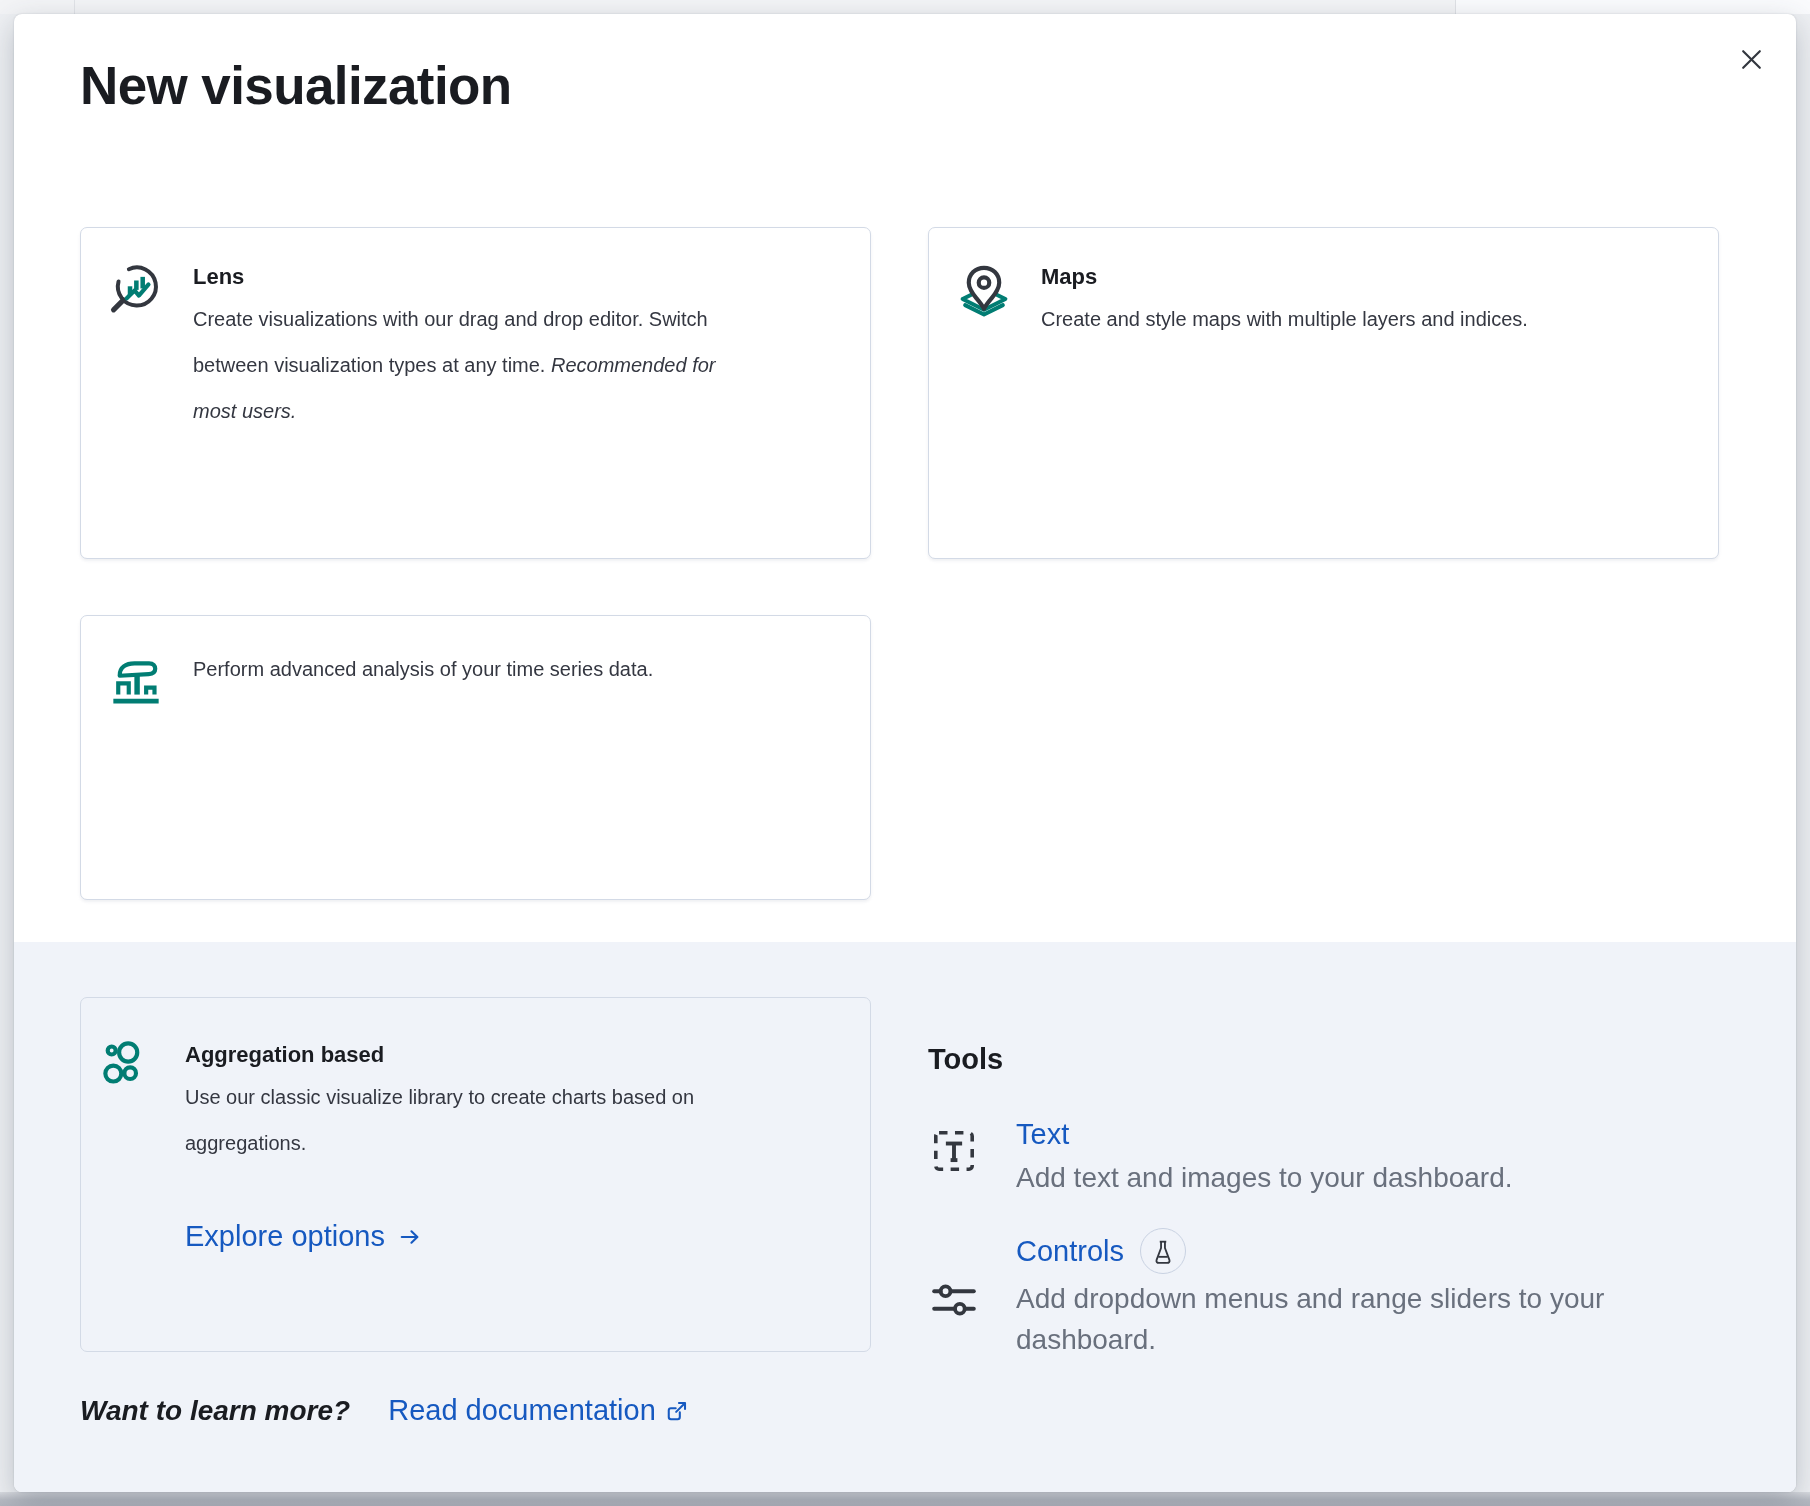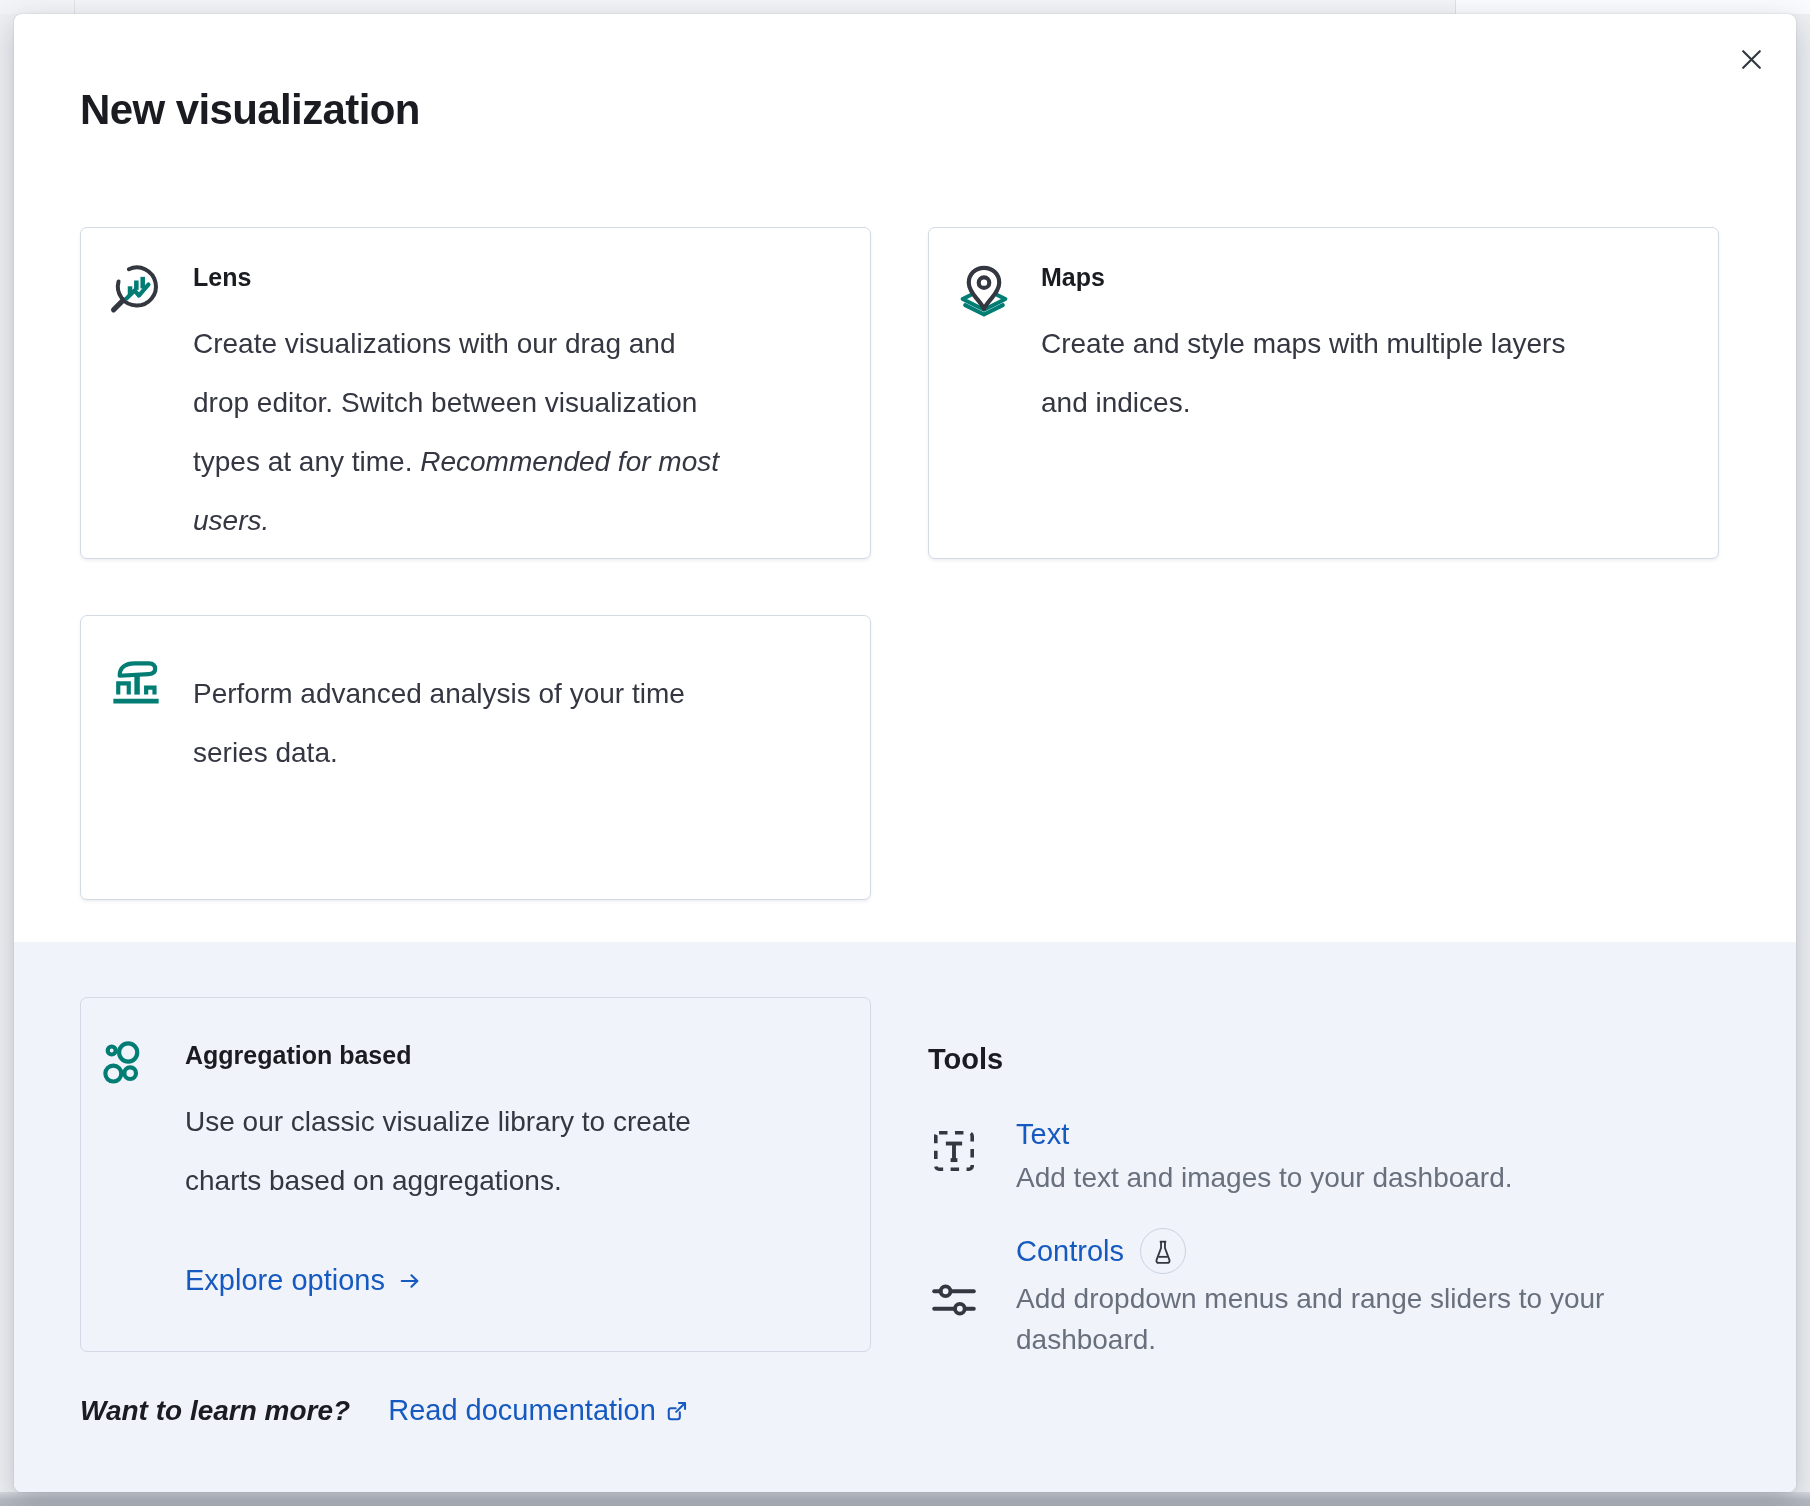--- a/index.html
+++ b/index.html
@@ -18,43 +18,43 @@
   .bottom-strip { position:absolute; left:0; top:1492px; width:1810px; height:14px;
     background:linear-gradient(180deg,#d9dbe0 0%,#b7bbc3 55%,#b0b4bd 100%); }
 
   .modal {
     position:absolute; left:14px; top:14px; width:1782px; height:1478px;
     background:var(--modal_bg,#fff);
     border-radius:8px;
     box-shadow:0 10px 30px rgba(50,60,80,.28), 0 0 2px rgba(50,60,80,.2);
   }
   .modal-title {
-    position:absolute; left:66px; top:68px;
-    font-size:42px; line-height:56px; font-weight:700; letter-spacing:-0.6px;
+    position:absolute; left:66px; top:44px;
+    font-size:53px; line-height:56px; font-weight:700; letter-spacing:-0.6px;
     color:var(--title_text,#1a1c21);
   }
   .close-btn {
     position:absolute; top:22px; right:22px; width:46px; height:46px;
     background:none; border:none; cursor:pointer;
     display:flex; align-items:center; justify-content:center; border-radius:6px;
   }
   .cards {
     position:absolute; left:66px; top:213px;
     display:grid; grid-template-columns:791px 791px; grid-template-rows:332px 285px;
     column-gap:57px; row-gap:56px;
   }
   .card {
     background:#fff; border:1px solid var(--card_border,#D3DAE6); border-radius:7px;
     box-shadow:0 2px 3px rgba(140,150,170,.14);
     padding:30px 36px 30px 26px;
     display:flex; gap:28px; cursor:pointer;
   }
   .card .icon-box { width:58px; flex:none; margin-top:4px; }
-  .card-title { font-size:25px; line-height:38px; font-weight:700; color:var(--title_text,#1a1c21); }
-  .desc { margin-top:18px; font-size:28px; line-height:59px; color:var(--body_text,#343741); max-width:535px; }
+  .card-title { font-size:22px; line-height:38px; font-weight:700; color:var(--title_text,#1a1c21); }
+  .desc { font-size:20px; line-height:46px; color:var(--body_text,#343741); max-width:535px; }
   .desc em { font-style:italic; }
 
   .lower {
     position:absolute; left:0; right:0; top:928px; bottom:0;
     background:var(--section_bg,#F0F3F9);
     border-radius:0 0 8px 8px;
     padding:55px 66px 0 66px;
   }
   .lower-grid { display:grid; grid-template-columns:791px 791px; column-gap:57px; align-items:start; }
   .agg-card {

